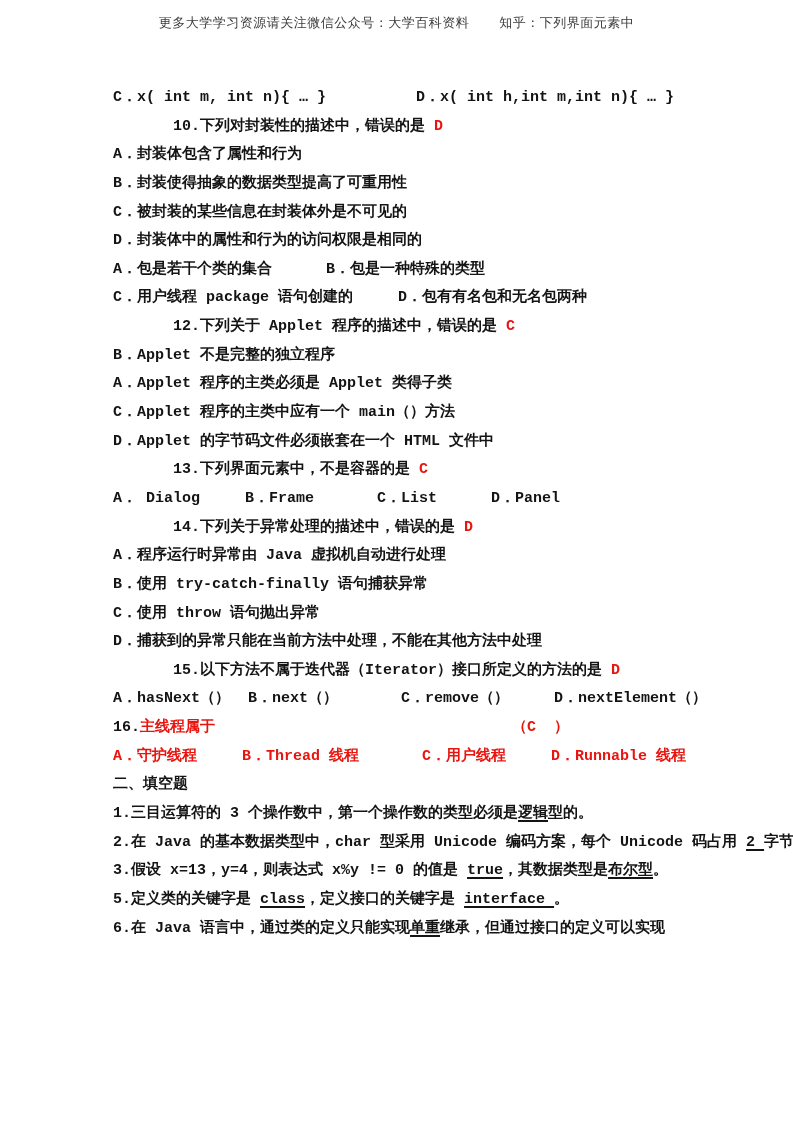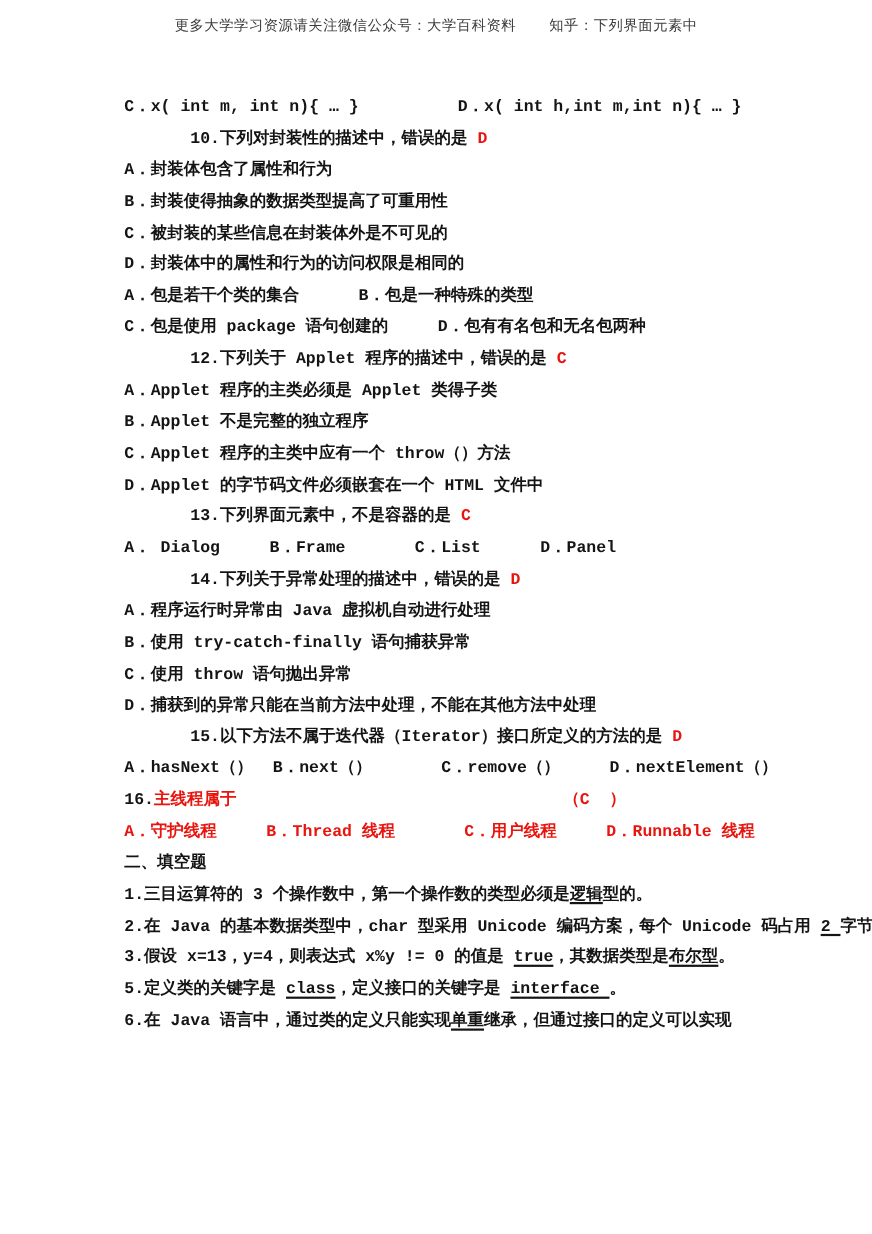--- a/index.html
+++ b/index.html
@@ -49,25 +49,25 @@
 <div class="header">更多大学学习资源请关注微信公众号：大学百科资料        知乎：下列界面元素中</div>
 
 <div class="doc">
     <div class="line"><span>C．x( int m, int n){ … }          D．x( int h,int m,int n){ … }</span></div>
     <div class="line" style="padding-left: 60px;"><span>10.下列对封装性的描述中，错误的是 </span><span class="red">D</span></div>
     <div class="line"><span>A．封装体包含了属性和行为</span></div>
     <div class="line"><span>B．封装使得抽象的数据类型提高了可重用性</span></div>
     <div class="line"><span>C．被封装的某些信息在封装体外是不可见的</span></div>
     <div class="line"><span>D．封装体中的属性和行为的访问权限是相同的</span></div>
     <div class="line"><span>A．包是若干个类的集合      B．包是一种特殊的类型</span></div>
-    <div class="line"><span>C．包是使用 package 语句创建的     D．包有有名包和无名包两种</span></div>
+    <div class="line"><span>C．用户线程 package 语句创建的     D．包有有名包和无名包两种</span></div>
     <div class="line" style="padding-left: 60px;"><span>12.下列关于 Applet 程序的描述中，错误的是 </span><span class="red">C</span></div>
+    <div class="line"><span>B．Applet 不是完整的独立程序</span></div>
     <div class="line"><span>A．Applet 程序的主类必须是 Applet 类得子类</span></div>
-    <div class="line"><span>B．Applet 不是完整的独立程序</span></div>
-    <div class="line"><span>C．Applet 程序的主类中应有一个 throw（）方法</span></div>
+    <div class="line"><span>C．Applet 程序的主类中应有一个 main（）方法</span></div>
     <div class="line"><span>D．Applet 的字节码文件必须嵌套在一个 HTML 文件中</span></div>
     <div class="line" style="padding-left: 60px;"><span>13.下列界面元素中，不是容器的是 </span><span class="red">C</span></div>
     <div class="line"><span>A． Dialog     B．Frame       C．List      D．Panel</span></div>
     <div class="line" style="padding-left: 60px;"><span>14.下列关于异常处理的描述中，错误的是 </span><span class="red">D</span></div>
     <div class="line"><span>A．程序运行时异常由 Java 虚拟机自动进行处理</span></div>
     <div class="line"><span>B．使用 try-catch-finally 语句捕获异常</span></div>
     <div class="line"><span>C．使用 throw 语句抛出异常</span></div>
     <div class="line"><span>D．捕获到的异常只能在当前方法中处理，不能在其他方法中处理</span></div>
     <div class="line" style="padding-left: 60px;"><span>15.以下方法不属于迭代器（Iterator）接口所定义的方法的是 </span><span class="red">D</span></div>
     <div class="line"><span>A．hasNext（）  B．next（）       C．remove（）     D．nextElement（）</span></div>

